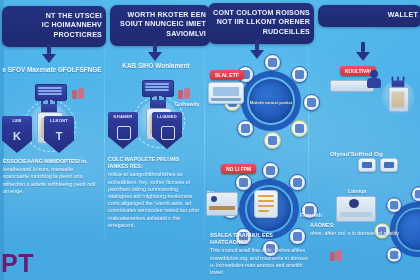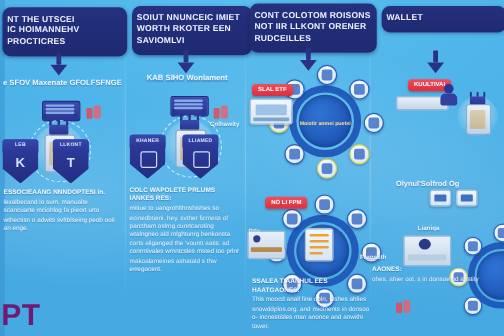--- a/index.html
+++ b/index.html
@@ -26,21 +26,21 @@
   .edge-strip{position:absolute;left:0;top:0;width:4px;height:280px;
     background:linear-gradient(180deg,#3f9fdb,#3a96d2);opacity:.75;}
   .col-div{position:absolute;top:8px;width:1px;height:252px;
     background:linear-gradient(180deg,rgba(255,255,255,0),rgba(255,255,255,.22),rgba(255,255,255,0));}
 
   
   .banner{
     position:absolute;
     background:linear-gradient(180deg,#25307f,#1f2a72);
     color:#eef2ff;border-radius:7px;
-    text-align:left;
+    text-align:right;
     font-weight:700;
     letter-spacing:.2px;
     box-shadow:0 1px 3px rgba(10,20,60,.35);
     filter:blur(.24px);
   }
   .banner span{display:block;}
   .b1{left:2px;top:6px;width:96px;padding:6px 4px 7px;font-size:7.1px;line-height:9.4px;}
   .b2{left:110px;top:5px;width:92px;padding:6px 4px 7px;font-size:7.1px;line-height:9.4px;}
   .b3{left:208px;top:3px;width:98px;padding:6px 4px 7px;font-size:7.1px;line-height:9.4px;}
   .b4{left:318px;top:5px;width:96px;padding:6px 4px 7px;font-size:7.1px;line-height:9.4px;}
@@ -227,22 +227,22 @@
     <div class="lbl">LLKONT</div>
     <div class="gl">T</div>
   </div>
 
   <div class="body t1">
     <span class="ttl">ESSOCIEAANG NNNDOPTESI in.</span>
     <p>lexalbecand lo sum. manualte scancuarte mciohlog fa pieort urto wthectisn o adwits svftblseing peob ooil an enge.</p>
   </div>
 
   <div class="banner b2">
+    <span>WORTH RKOTER EEN</span>
     <span>SOIUT NNUNCEIC IMIET</span>
-    <span>WORTH RKOTER EEN</span>
     <span>SAVIOMLVI</span>
   </div>
   <div class="arrow a2">
     <div class="shaft"></div>
       <div class="head"></div>
   </div>
   <div class="subcap s2">
     <span>KAB SIHO</span>
     <span>Wonlament</span>
   </div>

